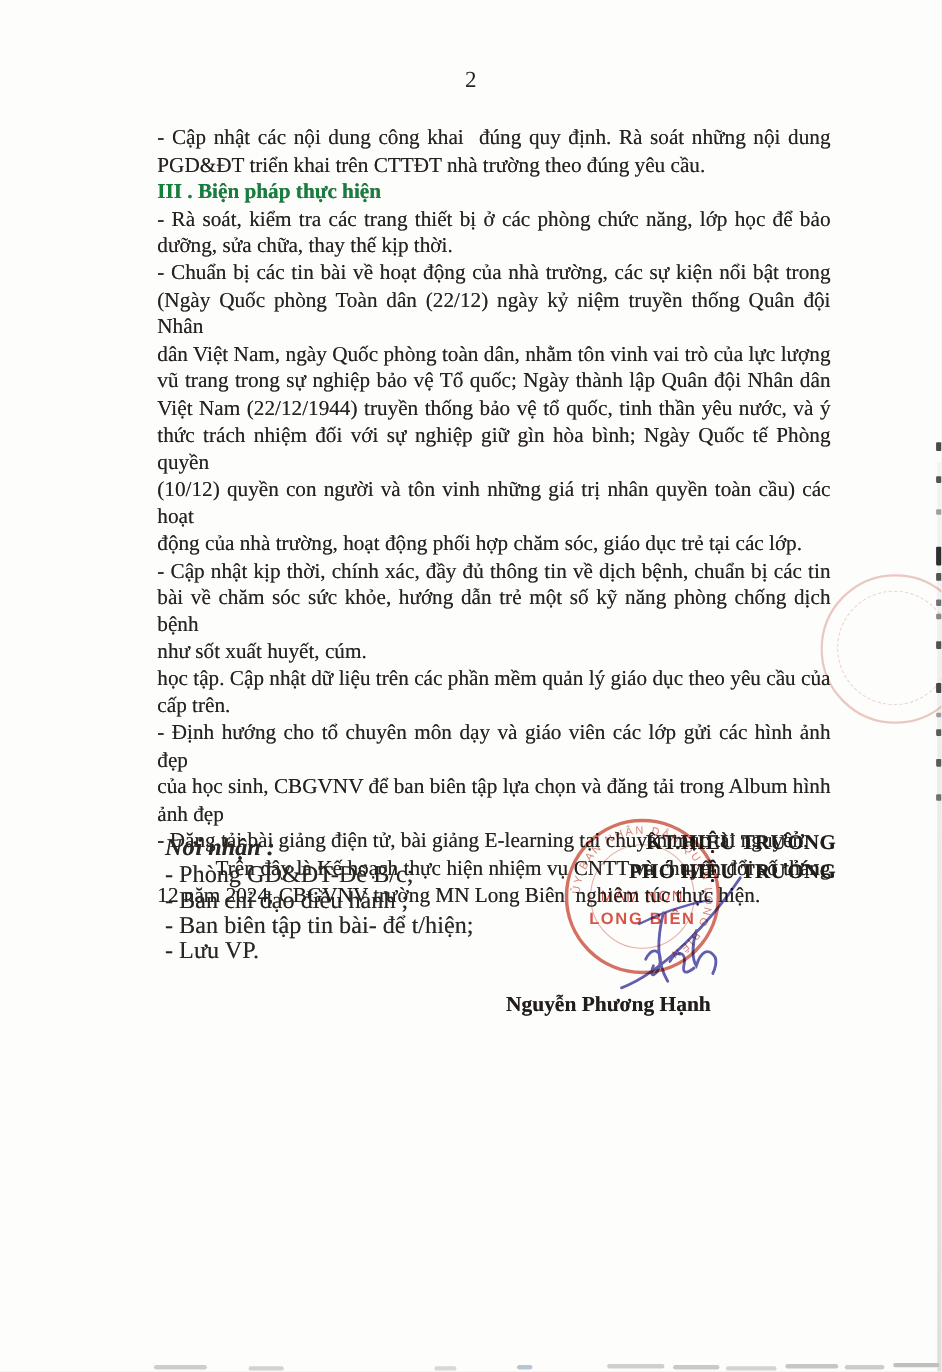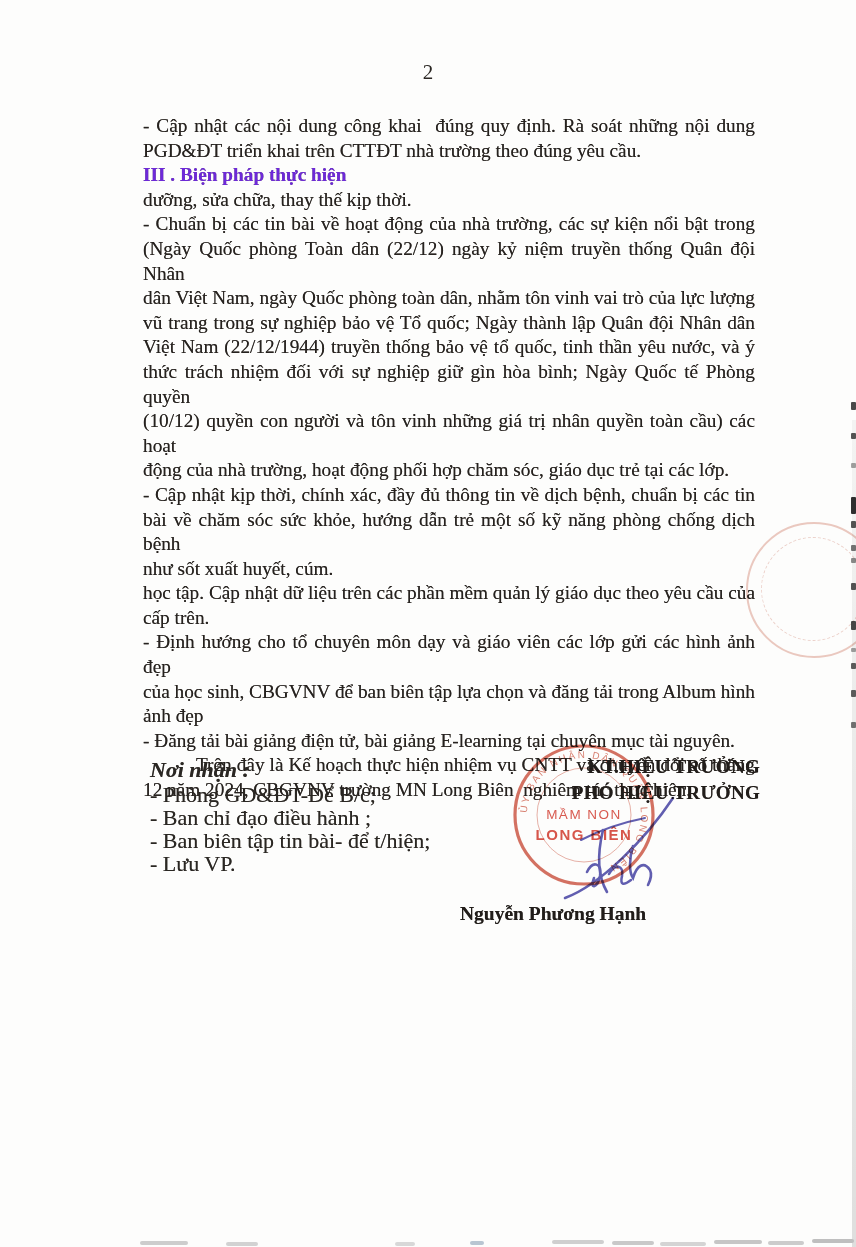--- a/index.html
+++ b/index.html
@@ -12,21 +12,21 @@
   .page-number {
     position:absolute; top:60px; left:0; right:0;
     text-align:center; font-size:21px; color:#2b2723;
   }
   .body-text {
     position:absolute; top:114px; left:143px; width:612px;
     font-size:19.3px; line-height:24.6px; color:#26221f;
     text-shadow:0 0 0.5px rgba(45,38,32,0.65);
   }
   .para { margin:0; }
-  .para.heading { font-weight:700; color:#6d28d9; }
+  .para.heading { font-weight:700; color:#15803d; }
   .line { white-space:normal; }
   .line.just { text-align:justify; text-align-last:justify; }
   .para.indent .line:first-child { text-indent:53px; }
 
   .recipients {
     position:absolute; left:150px; top:758px;
     font-size:22px; line-height:23px; color:#2a2723;
     text-shadow:0 0 0.5px rgba(45,38,32,0.6);
   }
   .recipients .title { font-weight:700; font-style:italic; margin-bottom:2px; }
@@ -79,20 +79,21 @@
 
   <div class="body-text" id="body-text">
       <div class="para">
         <div class="line just">- Cập nhật các nội dung công khai&nbsp; đúng quy định. Rà soát những nội dung</div>
         <div class="line">PGD&amp;ĐT triển khai trên CTTĐT nhà trường theo đúng yêu cầu.</div>
       </div>
       <div class="para heading">
         <div class="line">III . Biện pháp thực hiện</div>
       </div>
       <div class="para">
+        <div class="line just">- Rà soát, kiểm tra các trang thiết bị ở các phòng chức năng, lớp học để bảo</div>
         <div class="line">dưỡng, sửa chữa, thay thế kịp thời.</div>
       </div>
       <div class="para">
         <div class="line just">- Chuẩn bị các tin bài về hoạt động của nhà trường, các sự kiện nổi bật trong</div>
         <div class="line just">(Ngày Quốc phòng Toàn dân (22/12) ngày kỷ niệm truyền thống Quân đội Nhân</div>
         <div class="line just">dân Việt Nam, ngày Quốc phòng toàn dân, nhằm tôn vinh vai trò của lực lượng</div>
         <div class="line just">vũ trang trong sự nghiệp bảo vệ Tổ quốc; Ngày thành lập Quân đội Nhân dân</div>
         <div class="line just">Việt Nam (22/12/1944) truyền thống bảo vệ tổ quốc, tinh thần yêu nước, và ý</div>
         <div class="line just">thức trách nhiệm đối với sự nghiệp giữ gìn hòa bình; Ngày Quốc tế Phòng quyền</div>
         <div class="line just">(10/12) quyền con người và tôn vinh những giá trị nhân quyền toàn cầu) các hoạt</div>

